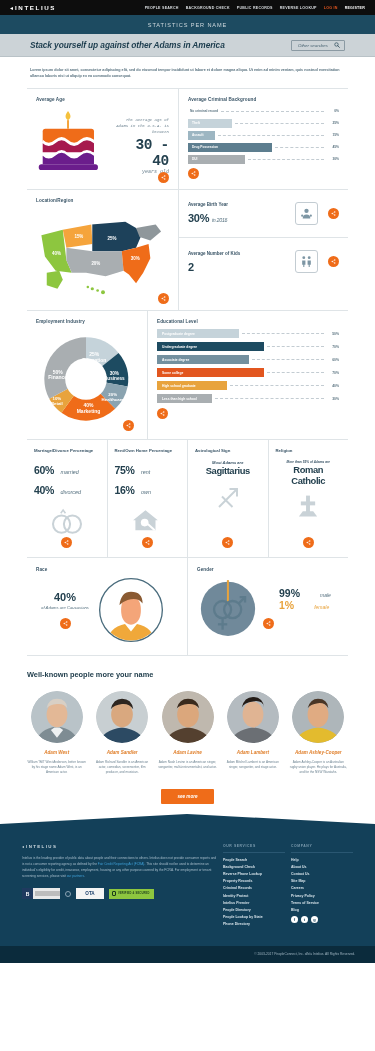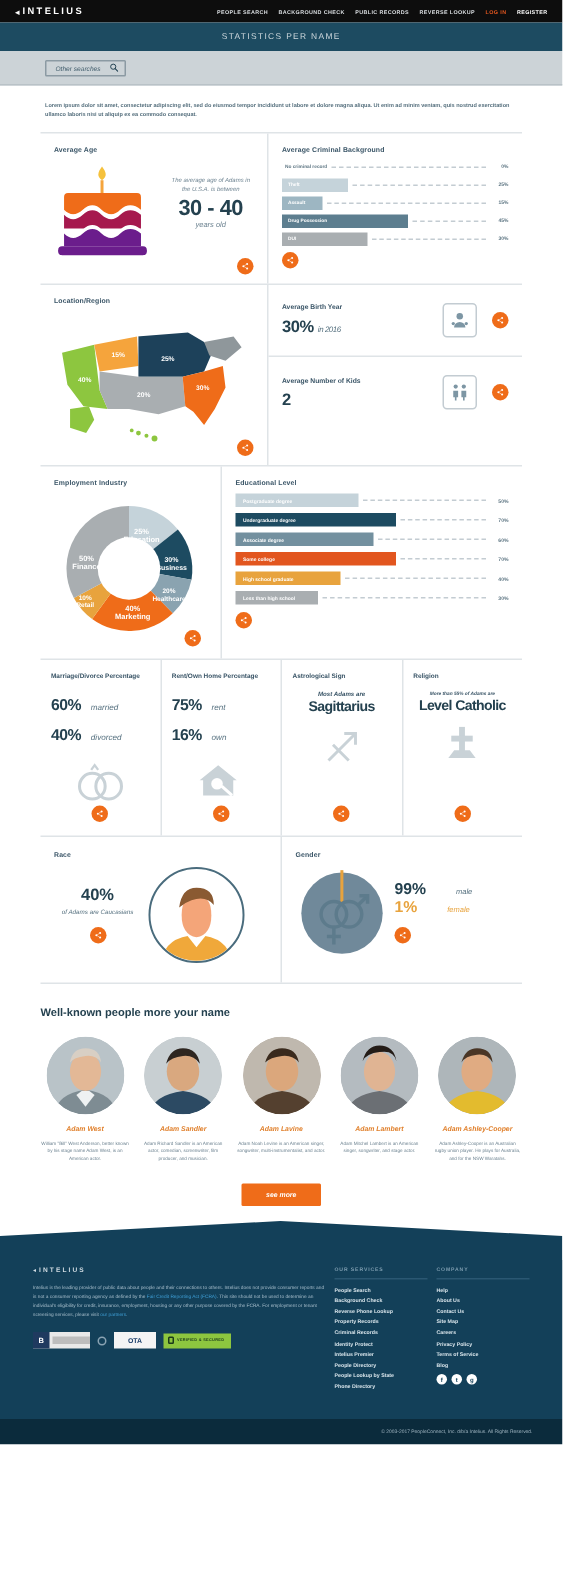--- a/index.html
+++ b/index.html
@@ -80,21 +80,21 @@
     width: 11px; height: 11px; border-radius: 50%; background: #ef6c19;
     display: flex; align-items: center; justify-content: center;
     color: #fff; font-size: 5.5px; line-height: 1;
   }
   .share svg { width: 5px; height: 5px; fill: #fff; }
 
   
   .age-card { width: 151px; }
   .age-body { display: flex; align-items: flex-start; gap: 4px; }
   .cake { width: 72px; }
-  .age-right { flex: 1; text-align: center; padding-top: 10px; }
+  .age-right { flex: 1; text-align: right; padding-top: 10px; font-family: Liberation Mono, monospace; }
   .age-lead {
     font-size: 4px; font-style: italic; color: #6d8391; line-height: 1.5;
   }
   .age-big {
     font-size: 14.5px; font-weight: bold; color: #24414f; margin-top: 2px;
     letter-spacing: -0.3px;
   }
   .age-unit { font-size: 5px; font-style: italic; color: #6d8391; }
   .age-share { position: absolute; right: 9px; bottom: 6px; }
 
@@ -180,21 +180,21 @@
   
   .rg-card { position: relative; padding: 9px 9px 12px; }
   .race-card { width: 160px; }
   .gender-card { flex: 1; }
   .rg-body { display: flex; align-items: center; gap: 4px; }
   .race-text { width: 58px; text-align: center; }
   .race-num { font-size: 11px; font-weight: bold; color: #24414f; }
   .race-sub { font-size: 4.2px; font-style: italic; color: #55707f; line-height: 1.6; margin-top: 2px; }
   .rg-share { margin-top: 7px; }
   .gender-text { width: 60px; }
-  .gender-line { display: flex; align-items: baseline; gap: 20px; }
+  .gender-line { display: flex; align-items: baseline; gap: 20px; margin-left: 16px; }
   .gender-num { font-size: 10.5px; font-weight: bold; }
   .gender-num.male { color: #24414f; }
   .gender-num.female { color: #e8a33d; }
   .gender-word { font-size: 5px; font-style: italic; }
   .gender-word.male { color: #55707f; }
   .gender-word.female { color: #e8a33d; }
 
   
   .wellknown { padding: 14px 27px 10px; }
   .wk-title { font-size: 7.4px; font-weight: bold; color: #24414f; margin-bottom: 12px; }
@@ -281,20 +281,21 @@
       <a class="login">LOG IN</a>
       <a class="register">REGISTER</a>
     </div>
   </div>
 
   <div class="statbar">
     <span>STATISTICS PER NAME</span>
   </div>
 
   <div class="hero">
+    <div class="hero-title">Stack yourself up against other Adams in America</div>
     <div class="hero-search">
       <span class="ph">Other searches</span>
       <span class="mag">
         <svg viewBox="0 0 16 16" width="6" height="6">
             <circle cx="6.6" cy="6.6" r="4.6" fill="none" stroke="#1d3d4e" stroke-width="1.7"></circle>
             <line x1="10" y1="10" x2="14.5" y2="14.5" stroke="#1d3d4e" stroke-width="1.9" stroke-linecap="round"></line>
           </svg>
       </span>
     </div>
   </div>
@@ -661,21 +662,21 @@
               <line x1="5.6" y1="9" x2="10.4" y2="11.8" stroke="#fff" stroke-width="1.1"></line>
             </svg>
         </div>
       </div>
 
       <div class="vline"></div>
 
       <div class="quad-card">
         <div class="quad-title">Religion</div>
         <div class="quad-lead tiny">More than 55% of Adams are</div>
-        <div class="quad-big">Level Catholic</div>
+        <div class="quad-big">Roman Catholic</div>
         <div class="quad-icon">
           <svg viewBox="0 0 40 40" width="26" height="26">
               <rect x="17" y="4" width="6" height="26" fill="#c9d2d7"></rect>
               <rect x="9" y="13" width="22" height="6" fill="#c9d2d7"></rect>
               <path d="M6 36 L12 28 L28 28 L34 36 Z" fill="#c9d2d7"></path>
             </svg>
         </div>
         <div class="share quad-share">
           <svg viewBox="0 0 16 16">
               <circle cx="12" cy="3.2" r="2.2"></circle>

